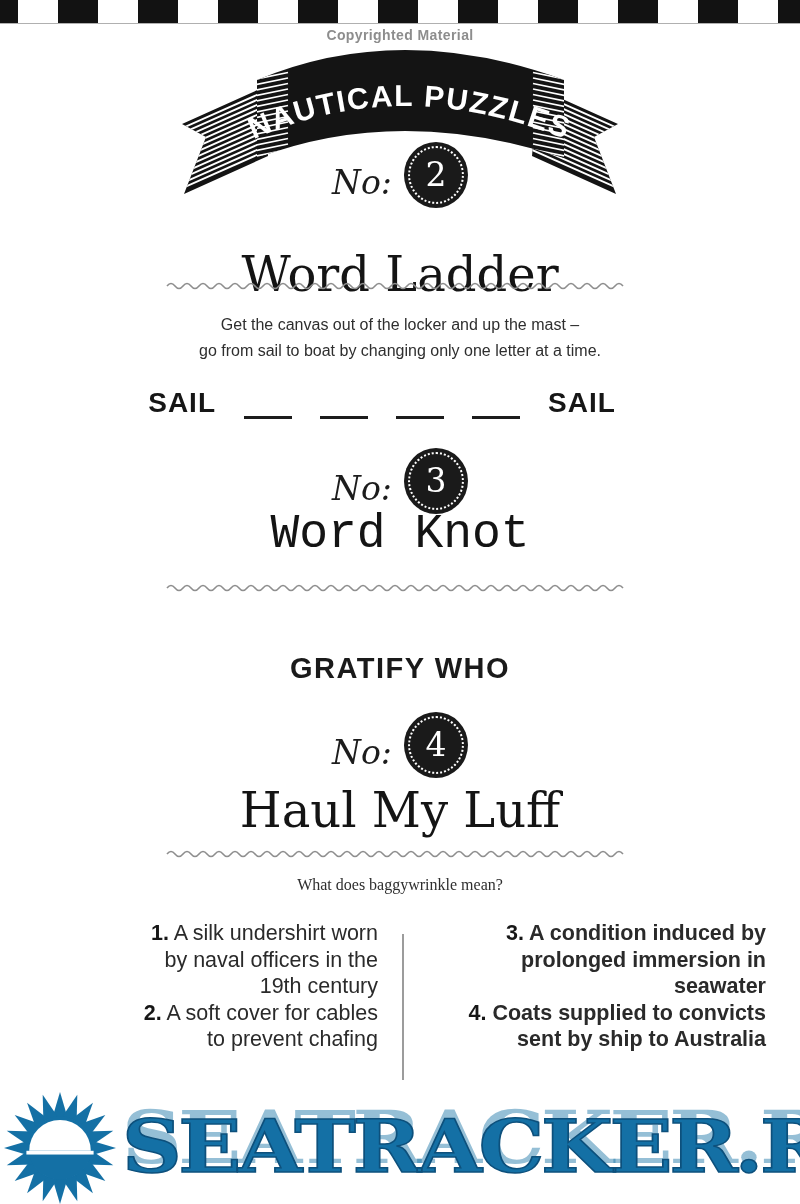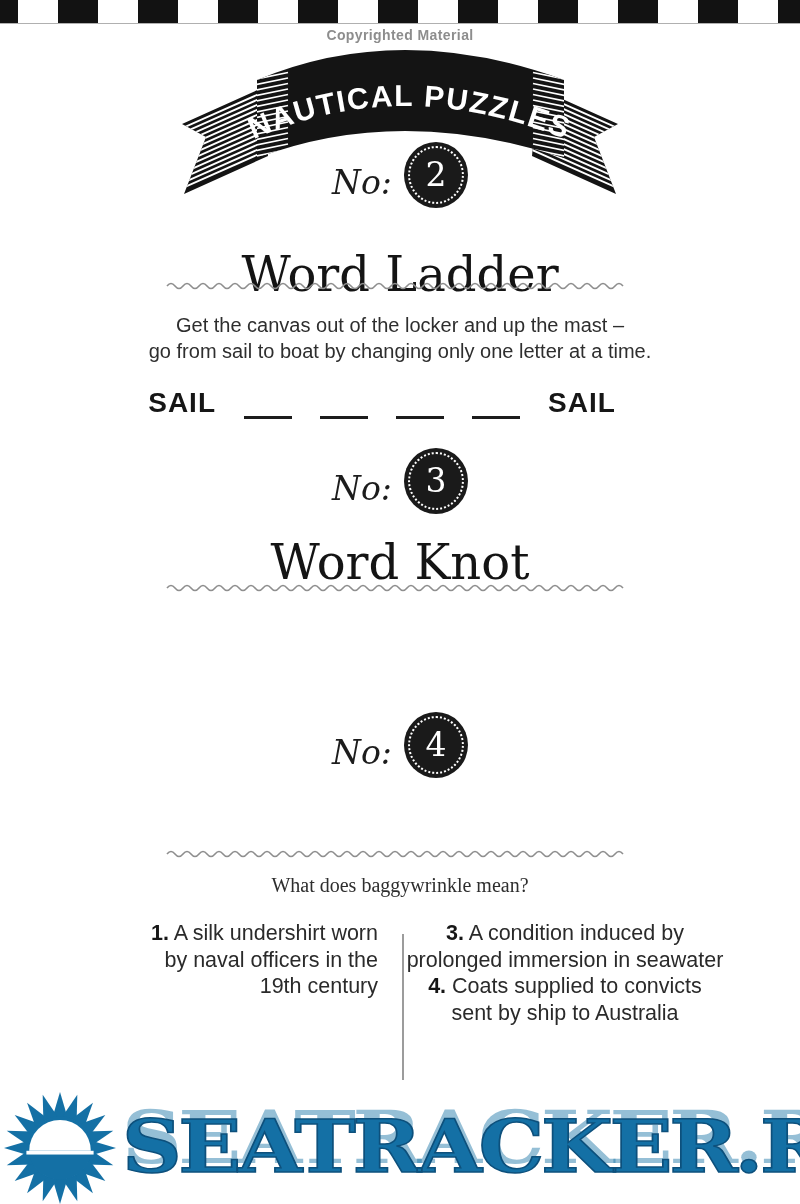--- a/index.html
+++ b/index.html
@@ -19,39 +19,39 @@
   .badge-row{position:absolute;left:0;width:800px;display:flex;justify-content:center;align-items:flex-end;height:68px;}
   .b2{top:140px;} .b3{top:446px;} .b4{top:710px;}
   .no-label{font-family:"DejaVu Serif",serif;font-style:italic;font-size:33px;color:#1c1c1c;margin-right:12px;padding-bottom:6px;}
   .badge-circle{position:relative;width:64px;height:66px;border-radius:50%;background:#1a1a1a;
                 display:flex;align-items:center;justify-content:center;}
   .badge-circle::after{content:"";position:absolute;inset:4px;border:2px dotted #ffffff;border-radius:50%;}
   .badge-num{font-family:"DejaVu Serif",serif;font-size:33px;color:#ffffff;padding-bottom:2px;}
 
   .title{position:absolute;left:0;width:800px;text-align:center;
          font-family:"DejaVu Serif",serif;font-size:48px;line-height:56px;color:#141414;font-weight:normal;margin:0;}
-  .t2{top:214px;margin-top:32px;} .t3{top:534px;} .t4{top:782px;}
+  .t2{top:214px;margin-top:32px;} .t3{top:506px;font-family:Liberation Mono, monospace;} .t4{top:782px;}
 
   .wave{position:absolute;left:50%;transform:translateX(-50%);}
   .w1{top:278px;} .w2{top:580px;} .w3{top:846px;}
 
-  .para{position:absolute;left:0;width:800px;text-align:center;font-size:20px;line-height:26px;
+  .para{position:absolute;left:0;width:800px;text-align:center;font-size:16px;line-height:26px;
         color:#2e2e2e;white-space:pre-line;margin:0;}
   .p2{top:312px;} .p3{top:612px;} .p4{top:872px;font-family:Liberation Serif, serif;}
 
   .sail-row{position:absolute;top:382px;left:0;width:764px;display:flex;justify-content:center;
             align-items:flex-end;gap:28px;font-size:28px;letter-spacing:1px;color:#161616;font-weight:bold;}
   .blank{display:inline-block;width:48px;height:34px;border-bottom:3px solid #1c1c1c;}
 
   .anagram{position:absolute;top:652px;left:0;width:800px;text-align:center;
            font-size:29px;font-weight:bold;letter-spacing:1.5px;color:#1a1a1a;}
 
   .options{position:absolute;top:920px;left:0;width:800px;height:172px;font-size:21.5px;line-height:26.5px;color:#2a2a2a;}
   .opt-left{position:absolute;left:78px;width:300px;text-align:right;}
-  .opt-right{position:absolute;left:398px;width:334px;text-align:center;}
+  .opt-right{position:absolute;left:432px;width:334px;text-align:right;font-weight:bold;}
   .opt-divider{position:absolute;left:402px;top:14px;height:146px;width:2px;background:#9c9c9c;}
   .opt-item .txt{white-space:pre-line;}
   .opt-item b{color:#161616;}
 
   .sun{position:absolute;left:4px;top:1092px;}
   .wm-text{position:absolute;left:122px;top:1104px;font-family:"DejaVu Serif",serif;font-weight:bold;
            font-size:72px;letter-spacing:-3px;color:#1470a5;transform:scaleX(1.15);transform-origin:left top;
            -webkit-text-stroke:1.5px #0d507c;text-shadow:0 -9px 0 rgba(20,112,165,.45);white-space:nowrap;}
 </style>
 </head>
@@ -181,37 +181,41 @@
   <div class="badge-row b3">
     <span class="no-label">No:</span>
     <span class="badge-circle">
       <span class="badge-num">3</span>
     </span>
   </div>
   <h1 class="title t3">Word Knot</h1>
   <svg class="wave w2" width="470" height="14" viewBox="0 0 470 14">
     <use href="#wavePath" stroke="#8e8e8e" stroke-width="1.6" fill="none"></use>
   </svg>
+  <div class="anagram">GRATIFY WHO</div>
 
   <div class="badge-row b4">
     <span class="no-label">No:</span>
     <span class="badge-circle">
       <span class="badge-num">4</span>
     </span>
   </div>
+  <h1 class="title t4">Haul My Luff</h1>
   <svg class="wave w3" width="470" height="14" viewBox="0 0 470 14">
     <use href="#wavePath" stroke="#8e8e8e" stroke-width="1.6" fill="none"></use>
   </svg>
   <p class="para p4">What does baggywrinkle mean?</p>
 
   <div class="options">
     <div class="opt-left">
       <div class="opt-item"><b>1.</b> <span class="txt">A silk undershirt worn
 by naval officers in the
 19th century</span></div>
+      <div class="opt-item"><b>2.</b> <span class="txt">A soft cover for cables
+to prevent chafing</span></div>
     </div>
     <div class="opt-divider"></div>
     <div class="opt-right">
       <div class="opt-item"><b>3.</b> <span class="txt">A condition induced by
 prolonged immersion in seawater</span></div>
       <div class="opt-item"><b>4.</b> <span class="txt">Coats supplied to convicts
 sent by ship to Australia</span></div>
     </div>
   </div>
 

